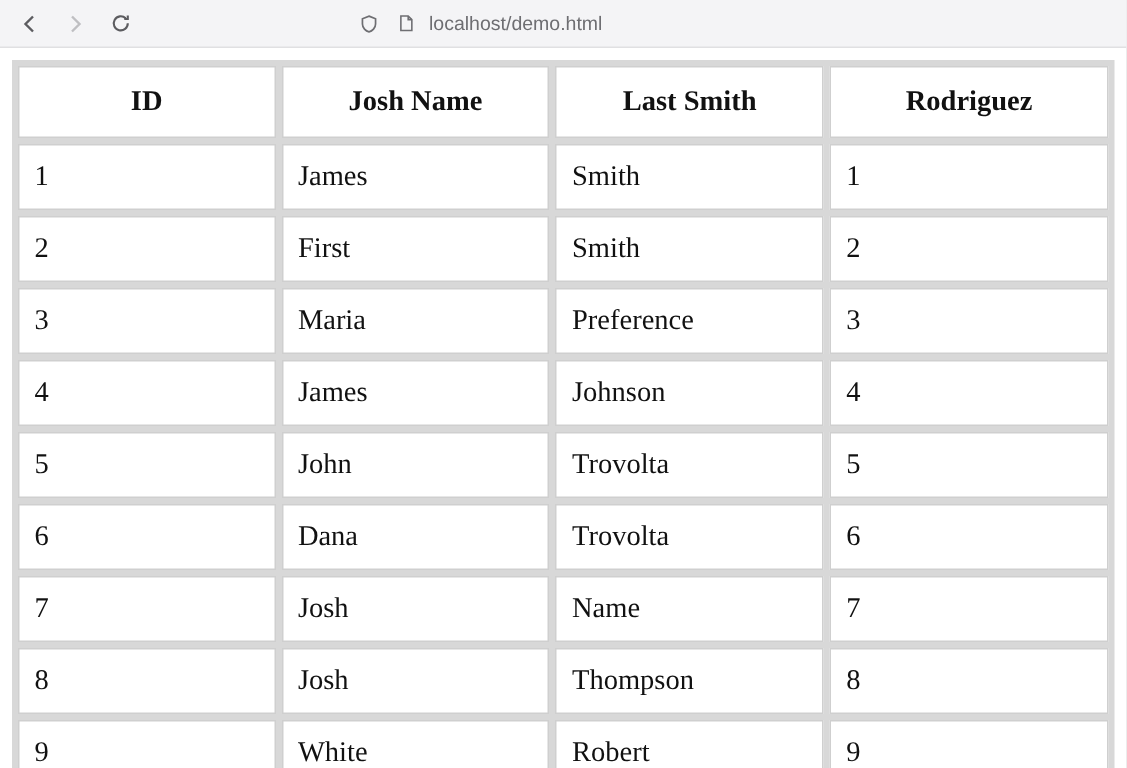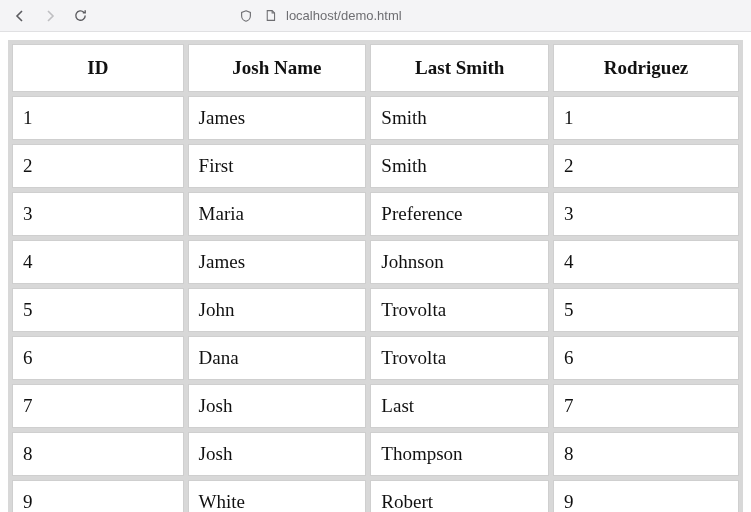--- a/index.html
+++ b/index.html
@@ -156,21 +156,21 @@
         </tr>
         <tr>
           <td>6</td>
           <td>Dana</td>
           <td>Trovolta</td>
           <td>6</td>
         </tr>
         <tr>
           <td>7</td>
           <td>Josh</td>
-          <td>Last</td>
+          <td>Name</td>
           <td>7</td>
         </tr>
         <tr>
           <td>8</td>
           <td>Josh</td>
           <td>Thompson</td>
           <td>8</td>
         </tr>
         <tr>
           <td>9</td>

